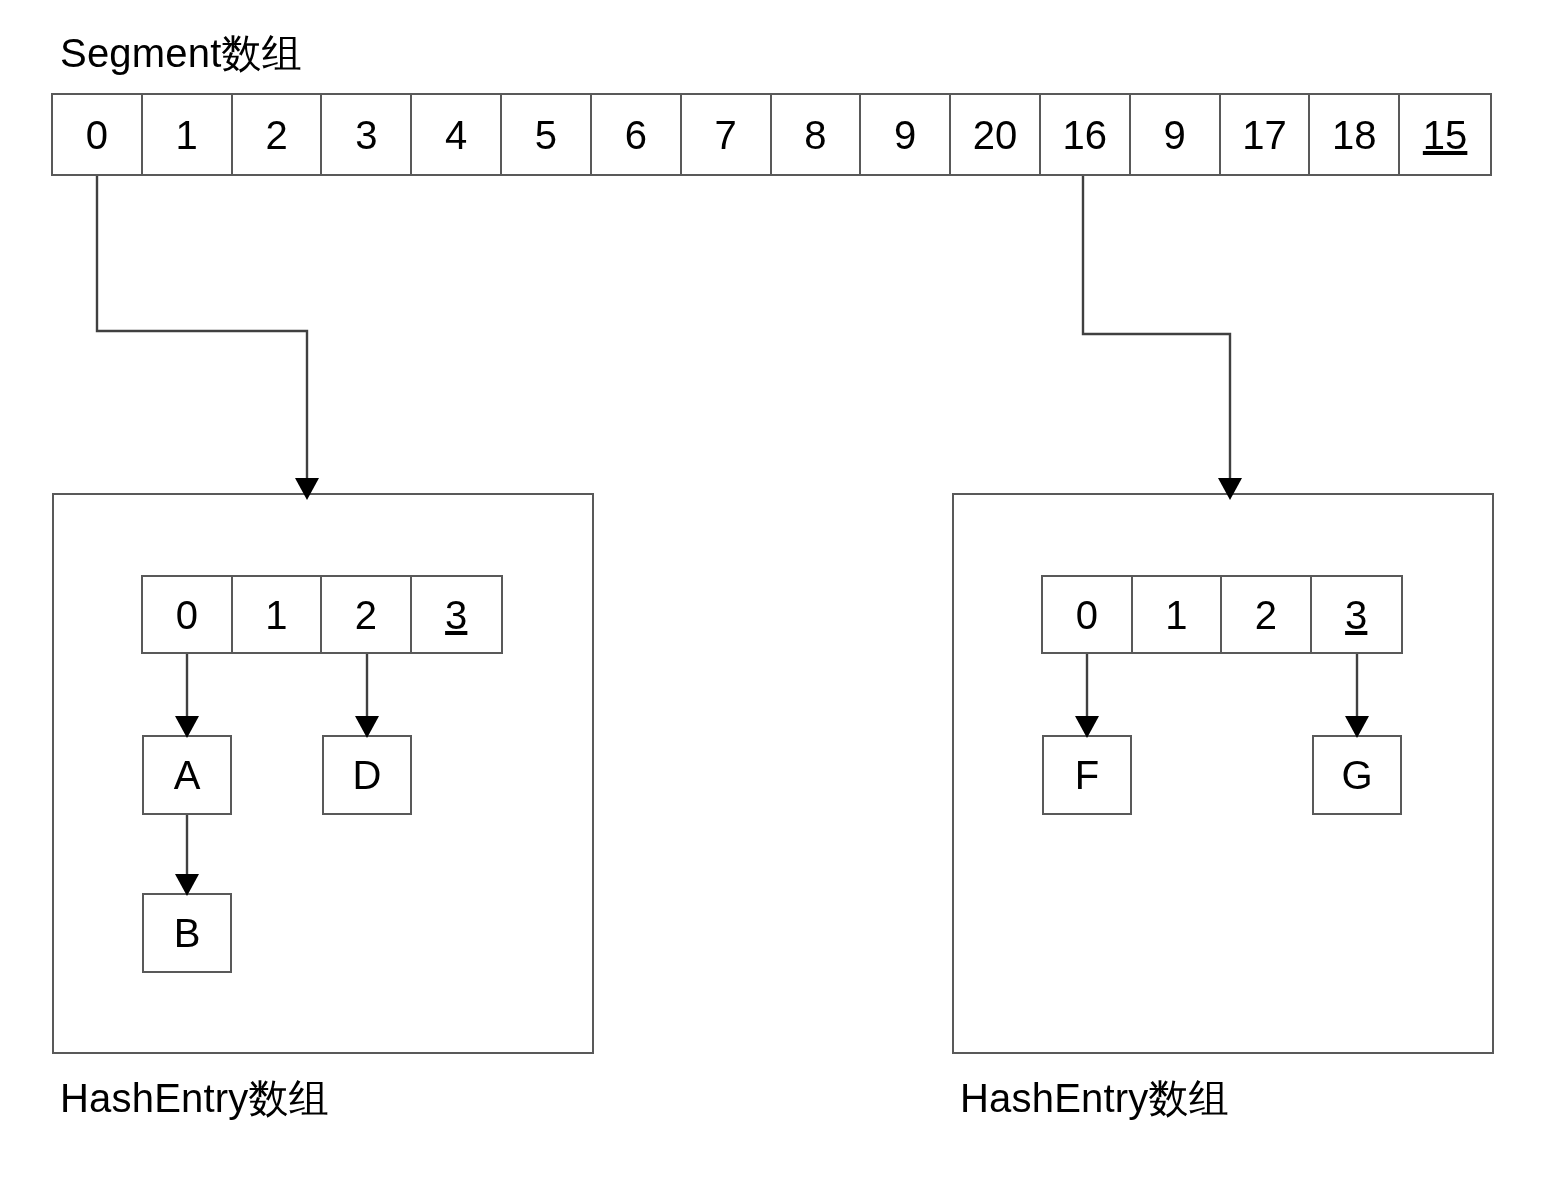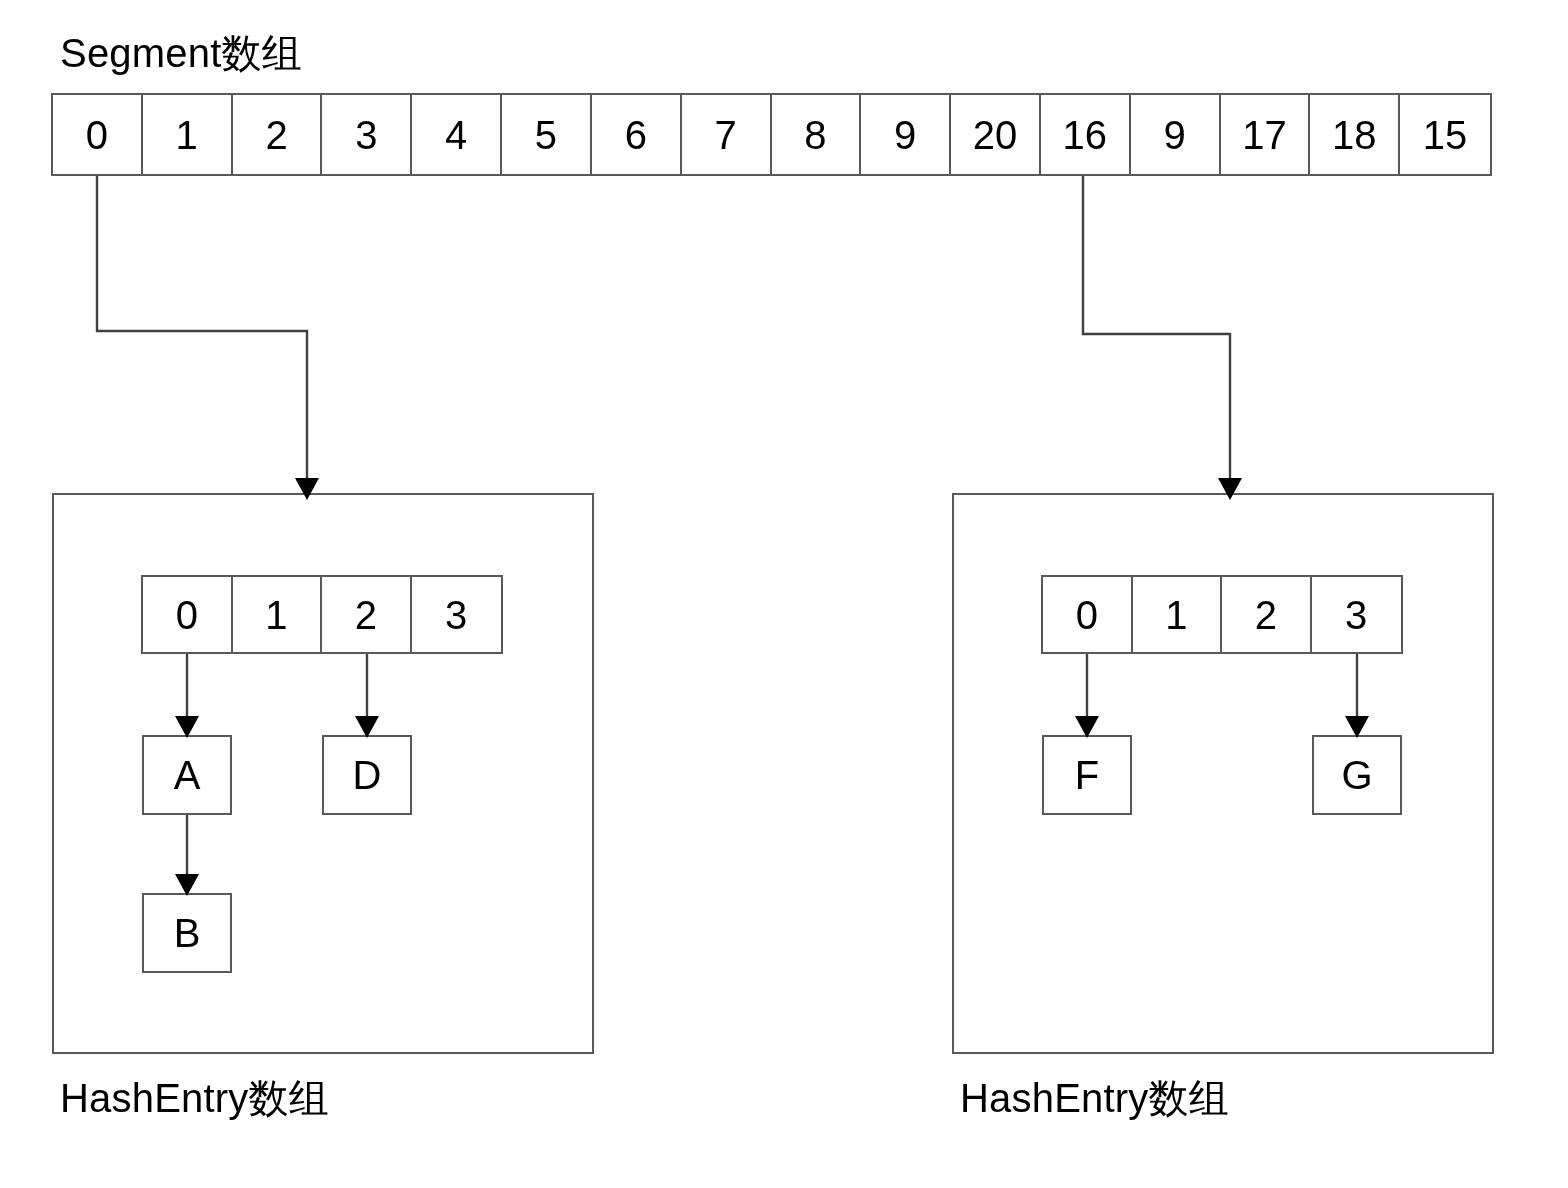--- a/index.html
+++ b/index.html
@@ -45,21 +45,21 @@
     box-sizing: border-box;
     border-right: 2px solid #595959;
     display: flex;
     align-items: center;
     justify-content: center;
     font-size: 40px;
     line-height: 1;
     color: #000000;
     background: #ffffff;
   }
-  .cell:last-child { border-right: none; }
+  .cell:last-child { border-right: none; text-decoration: underline; }
 
   
   #segment-array {
     left: 51px;
     top: 93px;
     width: 1441px;
     height: 83px;
   }
   #segment-array .cell { width: 90.06px; }
 

